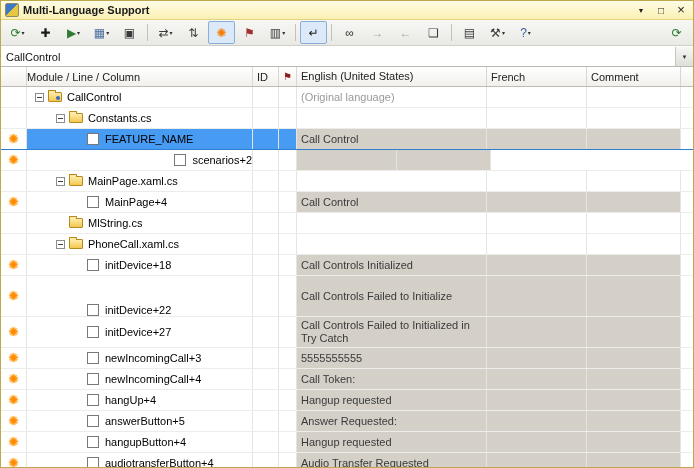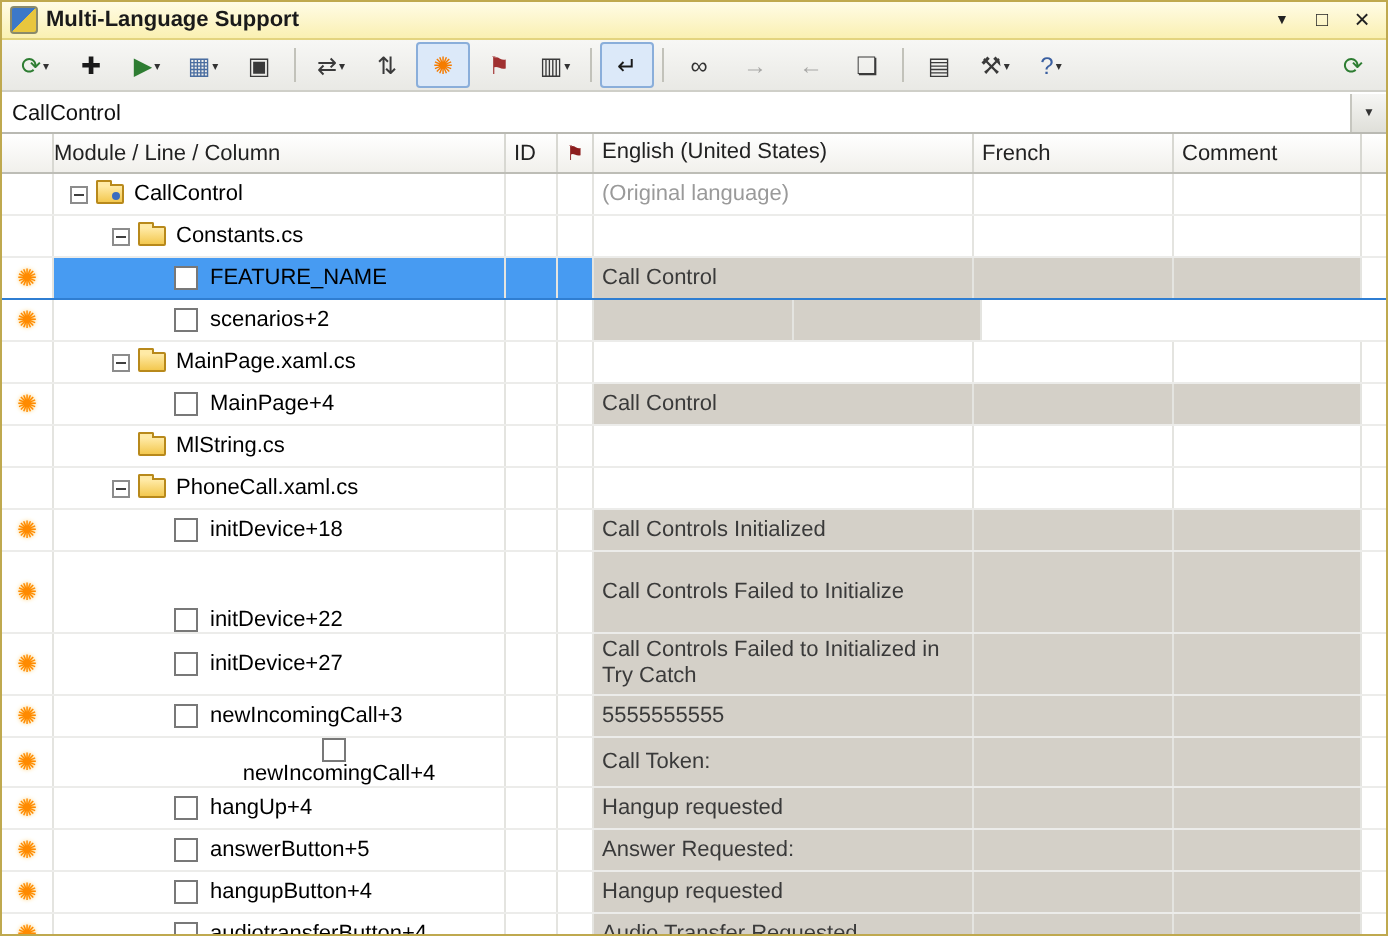--- a/index.html
+++ b/index.html
@@ -244,21 +244,21 @@
           </div>
           <div class="gcell c-french filled"></div>
           <div class="gcell c-comment filled"></div>
           <div class="gcell c-fill"></div>
         </div>
         <div class="grow">
           <div class="gcell c-gutter">
             <span class="sun">✺</span>
           </div>
           <div class="gcell c-module">
-            <div class="treewrap" style="padding-left: 60px;">
+            <div class="treewrap" style="padding-left: 60px; justify-content: flex-end;">
               <span class="checkbox"></span>
               <span class="tree-label">scenarios+2</span>
             </div>
           </div>
           <div class="gcell c-id"></div>
           <div class="gcell c-flag"></div>
           <div class="gcell c-french filled"></div>
           <div class="gcell c-comment filled"></div>
           <div class="gcell c-fill"></div>
         </div>
@@ -409,21 +409,21 @@
           </div>
           <div class="gcell c-french filled"></div>
           <div class="gcell c-comment filled"></div>
           <div class="gcell c-fill"></div>
         </div>
         <div class="grow">
           <div class="gcell c-gutter">
             <span class="sun">✺</span>
           </div>
           <div class="gcell c-module">
-            <div class="treewrap" style="padding-left: 60px; flex-direction: column;">
+            <div class="treewrap" style="padding-left: 60px;">
               <span class="checkbox"></span>
               <span class="tree-label">newIncomingCall+4</span>
             </div>
           </div>
           <div class="gcell c-id"></div>
           <div class="gcell c-flag"></div>
           <div class="gcell c-english filled">
             <span class="val">Call Token:</span>
           </div>
           <div class="gcell c-french filled"></div>

